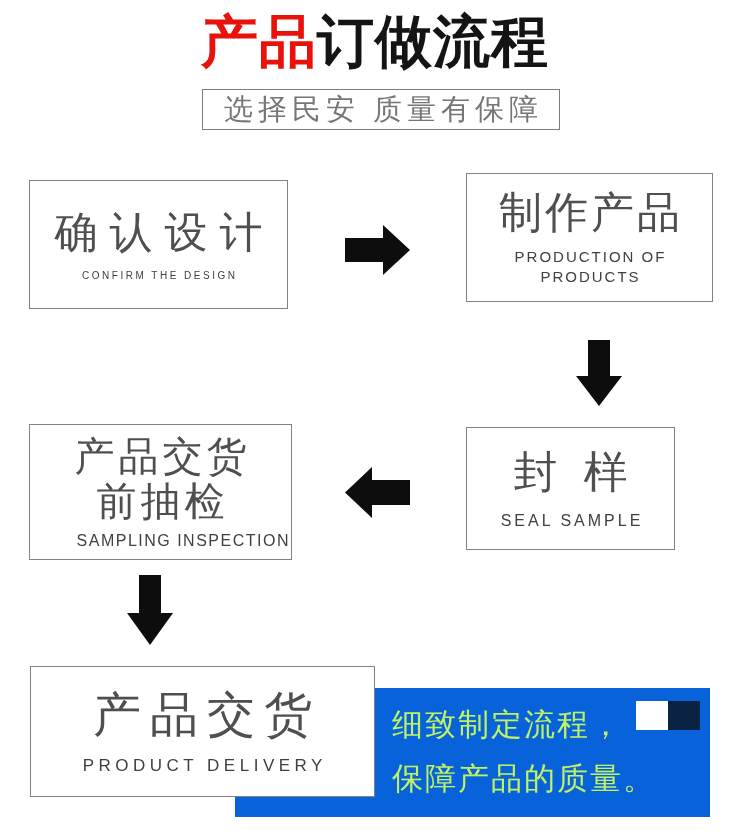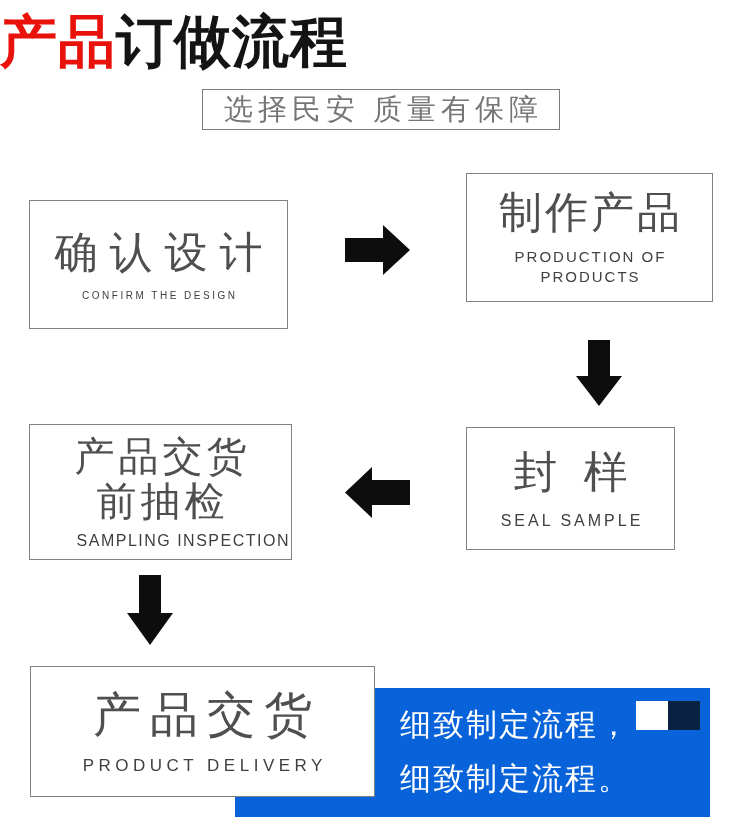--- a/index.html
+++ b/index.html
@@ -2,40 +2,40 @@
 <html><head>
 <meta charset="utf-8">
 <style>
   html,body{margin:0;padding:0;background:#fff;}
   .canvas{
     position:relative;width:750px;height:836px;background:#ffffff;overflow:hidden;
     font-family:"Liberation Sans","DejaVu Sans",sans-serif;
   }
   
   .title{
-    position:absolute;left:0;top:6px;width:750px;text-align:left;
+    position:absolute;left:0;top:6px;width:750px;text-align:center;
     font-size:57px;font-weight:700;letter-spacing:1px;line-height:70px;color:#141414;
     white-space:nowrap;
   }
   .title .red{color:#e8120b;}
   .subtitle-box{
     position:absolute;left:202px;top:89px;width:356px;height:39px;
     border:1px solid #7d7d7d;display:flex;align-items:center;justify-content:center;
   }
   .subtitle-box .txt{
     font-size:29px;color:#767676;letter-spacing:5px;margin-right:-5px;white-space:nowrap;
   }
   
   .flow-box{
     position:absolute;background:#ffffff;border:1px solid #828282;box-sizing:border-box;
     display:flex;flex-direction:column;align-items:center;justify-content:center;text-align:center;
   }
   .zh{color:#4f4f4f;white-space:nowrap;line-height:1.15;}
   .en{color:#404040;white-space:normal;}
-  .box-confirm{left:29px;top:200px;width:259px;height:129px;}
+  .box-confirm{left:29px;top:180px;width:259px;height:129px;}
   .box-confirm .zh{font-size:43px;letter-spacing:12px;margin-right:-12px;}
   .box-confirm .en{font-size:10px;letter-spacing:2.5px;margin-right:-2.5px;margin-top:13px;white-space:nowrap;}
   .box-production{left:466px;top:173px;width:247px;height:129px;}
   .box-production .zh{font-size:43px;letter-spacing:3px;margin-right:-3px;}
   .box-production .en{font-size:15px;letter-spacing:2px;margin-right:-2px;margin-top:10px;max-width:175px;line-height:20px;}
   .box-seal{left:466px;top:427px;width:209px;height:123px;}
   .box-seal .zh{font-size:44px;letter-spacing:26px;margin-right:-26px;}
   .box-seal .en{font-size:16px;letter-spacing:3px;margin-right:-3px;margin-top:15px;white-space:nowrap;text-align:center;}
   .box-sampling{left:29px;top:424px;width:263px;height:136px;}
   .box-sampling .zh{font-size:40px;letter-spacing:4px;margin-right:-4px;line-height:45px;}
@@ -50,22 +50,22 @@
   .arrow-right{left:345px;top:225px;width:65px;height:50px;}
   .arrow-down-1{left:576px;top:340px;width:46px;height:66px;}
   .arrow-left{left:345px;top:467px;width:65px;height:51px;}
   .arrow-down-2{left:127px;top:575px;width:46px;height:70px;}
   
   .callout{
     position:absolute;left:235px;top:688px;width:475px;height:129px;
     background:#0862d9;z-index:2;
   }
   .callout .lines{
-    position:absolute;left:157px;top:10px;color:#ffffff;font-size:31px;
-    line-height:54px;letter-spacing:2px;white-space:nowrap;margin-left:8px;
+    position:absolute;left:157px;top:10px;color:#bef264;font-size:31px;
+    line-height:54px;letter-spacing:2px;white-space:nowrap;
   }
   .sq{position:absolute;top:13px;width:32px;height:29px;}
   .sq-white{left:401px;background:#ffffff;}
   .sq-navy{left:433px;background:#0a2242;}
 </style>
 </head>
 <body>
 
 <div class="canvas">
 
@@ -116,21 +116,21 @@
 
   <div class="arrow arrow-down-2">
     <svg viewBox="0 0 46 70" xmlns="http://www.w3.org/2000/svg">
         <path d="M12 0 H34 V38 H46 L23 70 L0 38 H12 Z"></path>
       </svg>
   </div>
 
   <div class="callout">
     <div class="lines">
       <div>细致制定流程，</div>
-      <div>细致制定流程。</div>
+      <div>保障产品的质量。</div>
     </div>
     <div class="sq sq-white"></div>
     <div class="sq sq-navy"></div>
   </div>
 
   <div class="flow-box box-delivery">
     <div class="zh">产品交货</div>
     <div class="en">PRODUCT DELIVERY</div>
   </div>
 

